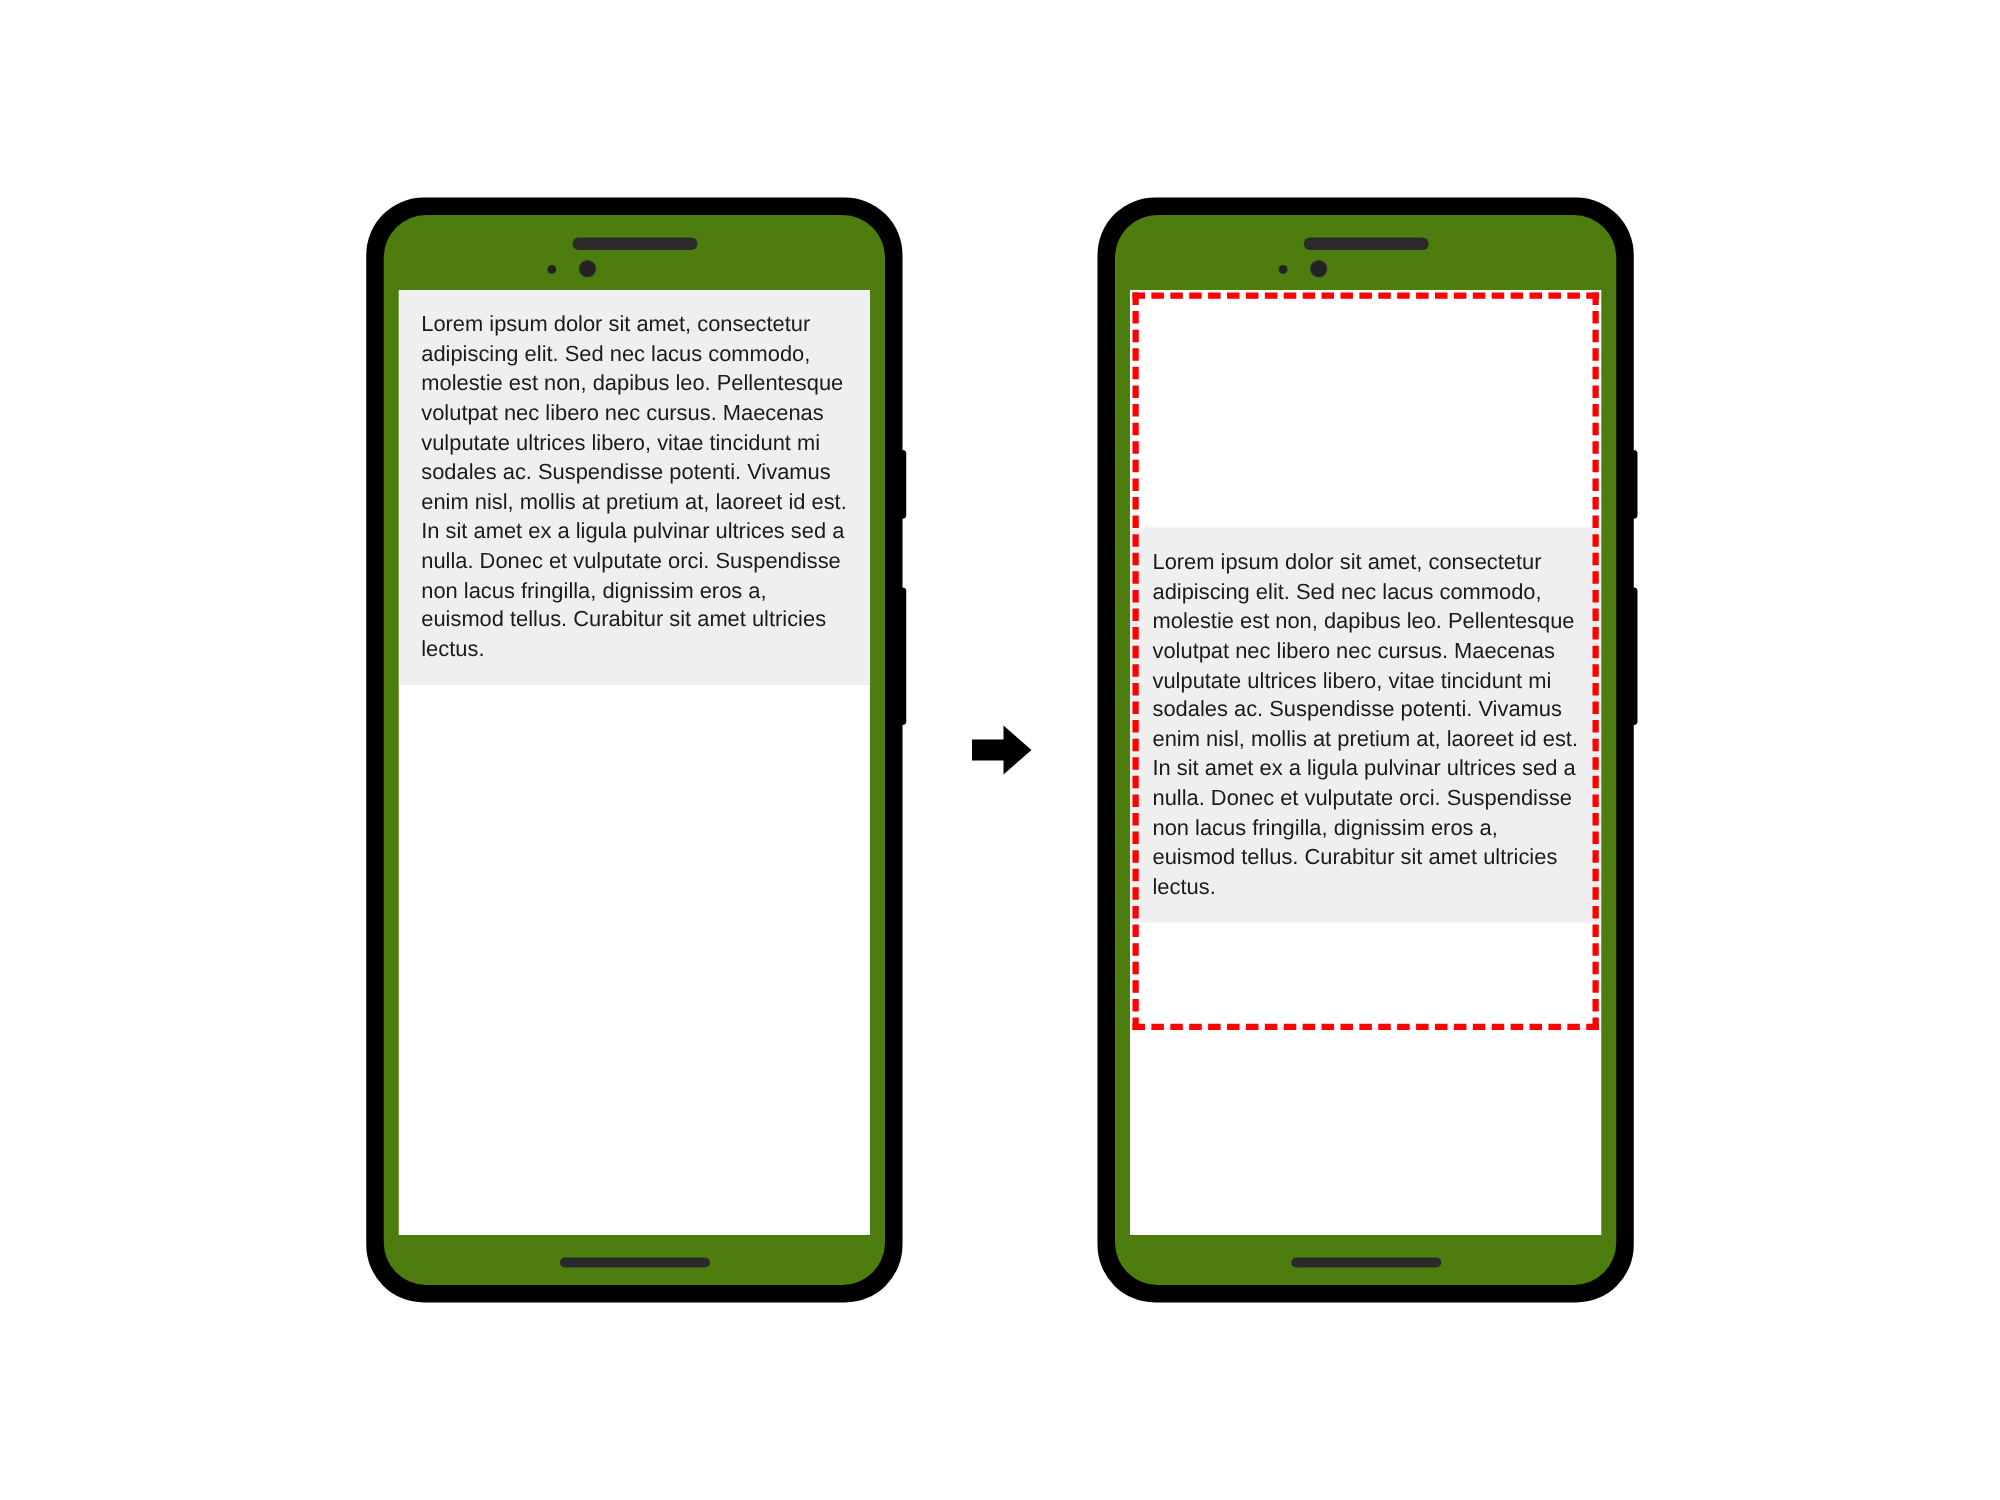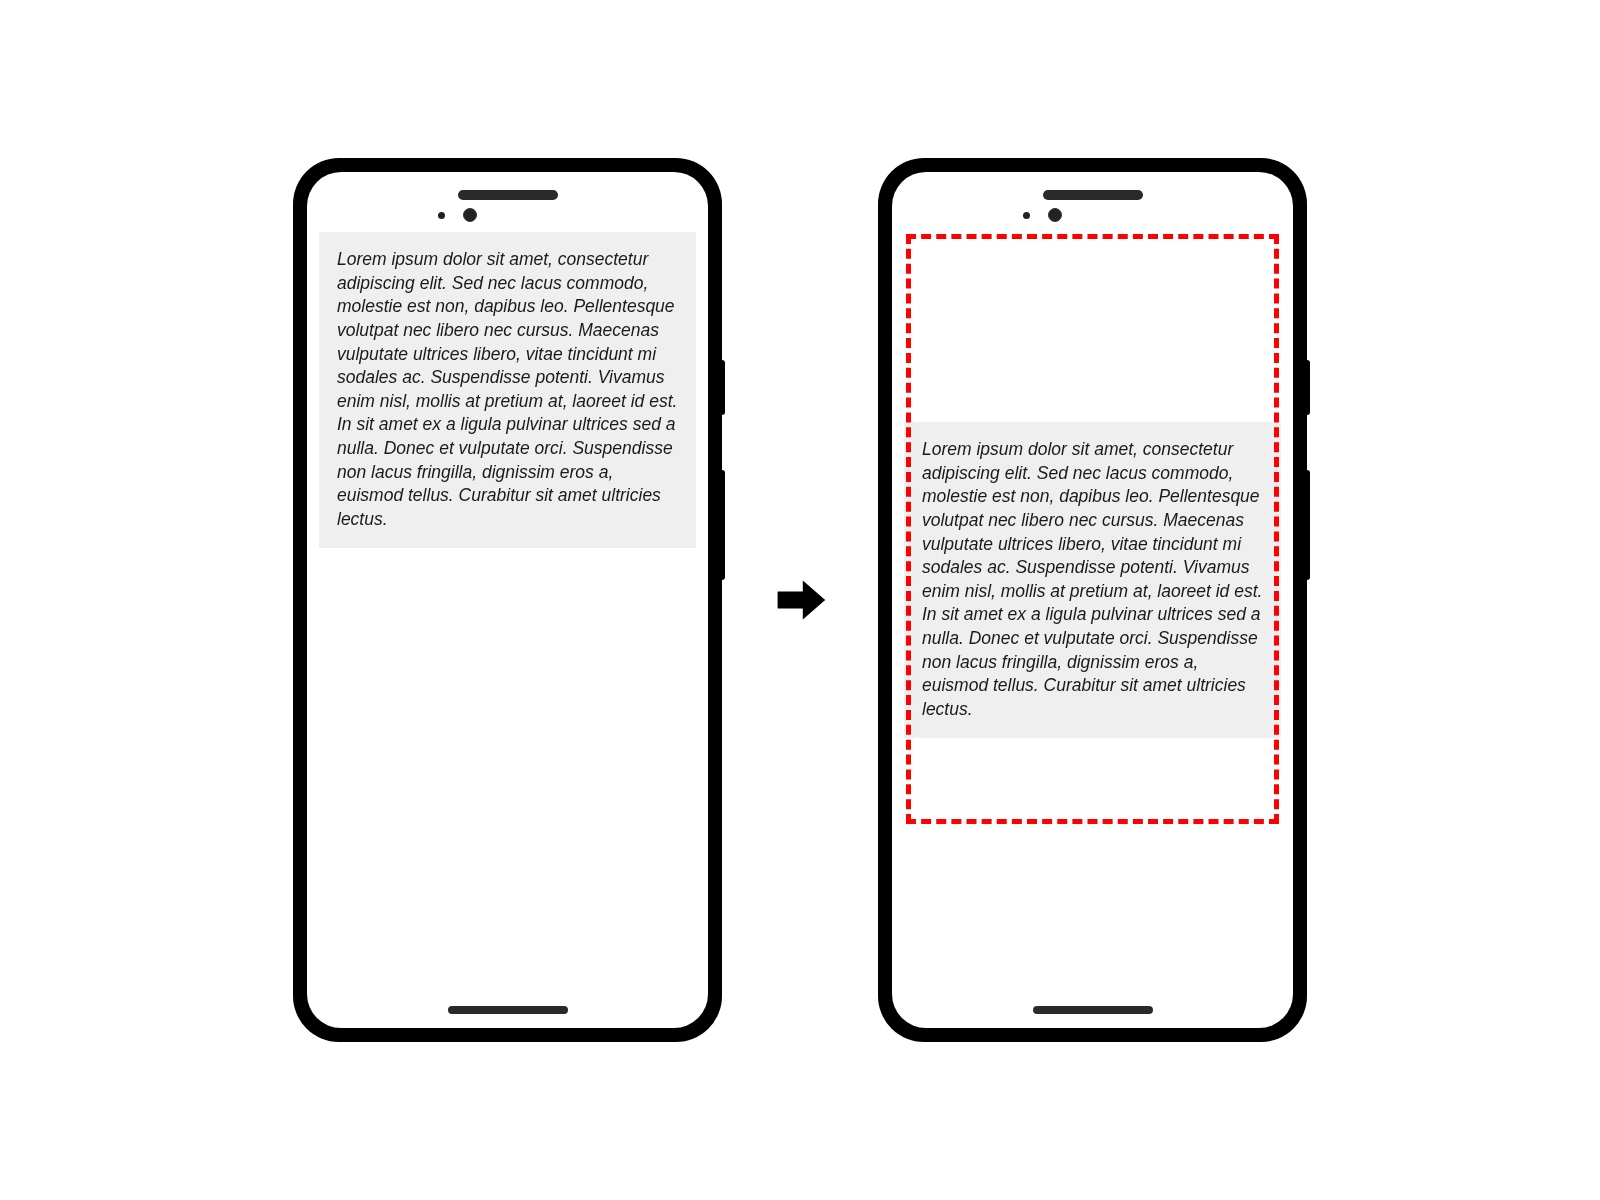--- a/index.html
+++ b/index.html
@@ -18,27 +18,26 @@
     height: 880px;
     background: #000;
     border-radius: 44px;
     padding: 12px;
     position: relative;
     box-shadow: 0 0 0 2px #000;
   }
   .phone-inner {
     width: 100%;
     height: 100%;
-    background: #ffffff;
+    background: #4d7c0f;
     border-radius: 34px;
     display: flex;
     flex-direction: column;
     overflow: hidden;
     position: relative;
-    font-style: italic;
   }
   .speaker {
     position: absolute;
     top: 18px;
     left: 50%;
     transform: translateX(-50%);
     width: 100px;
     height: 10px;
     background: #2a2a2a;
     border-radius: 5px;

